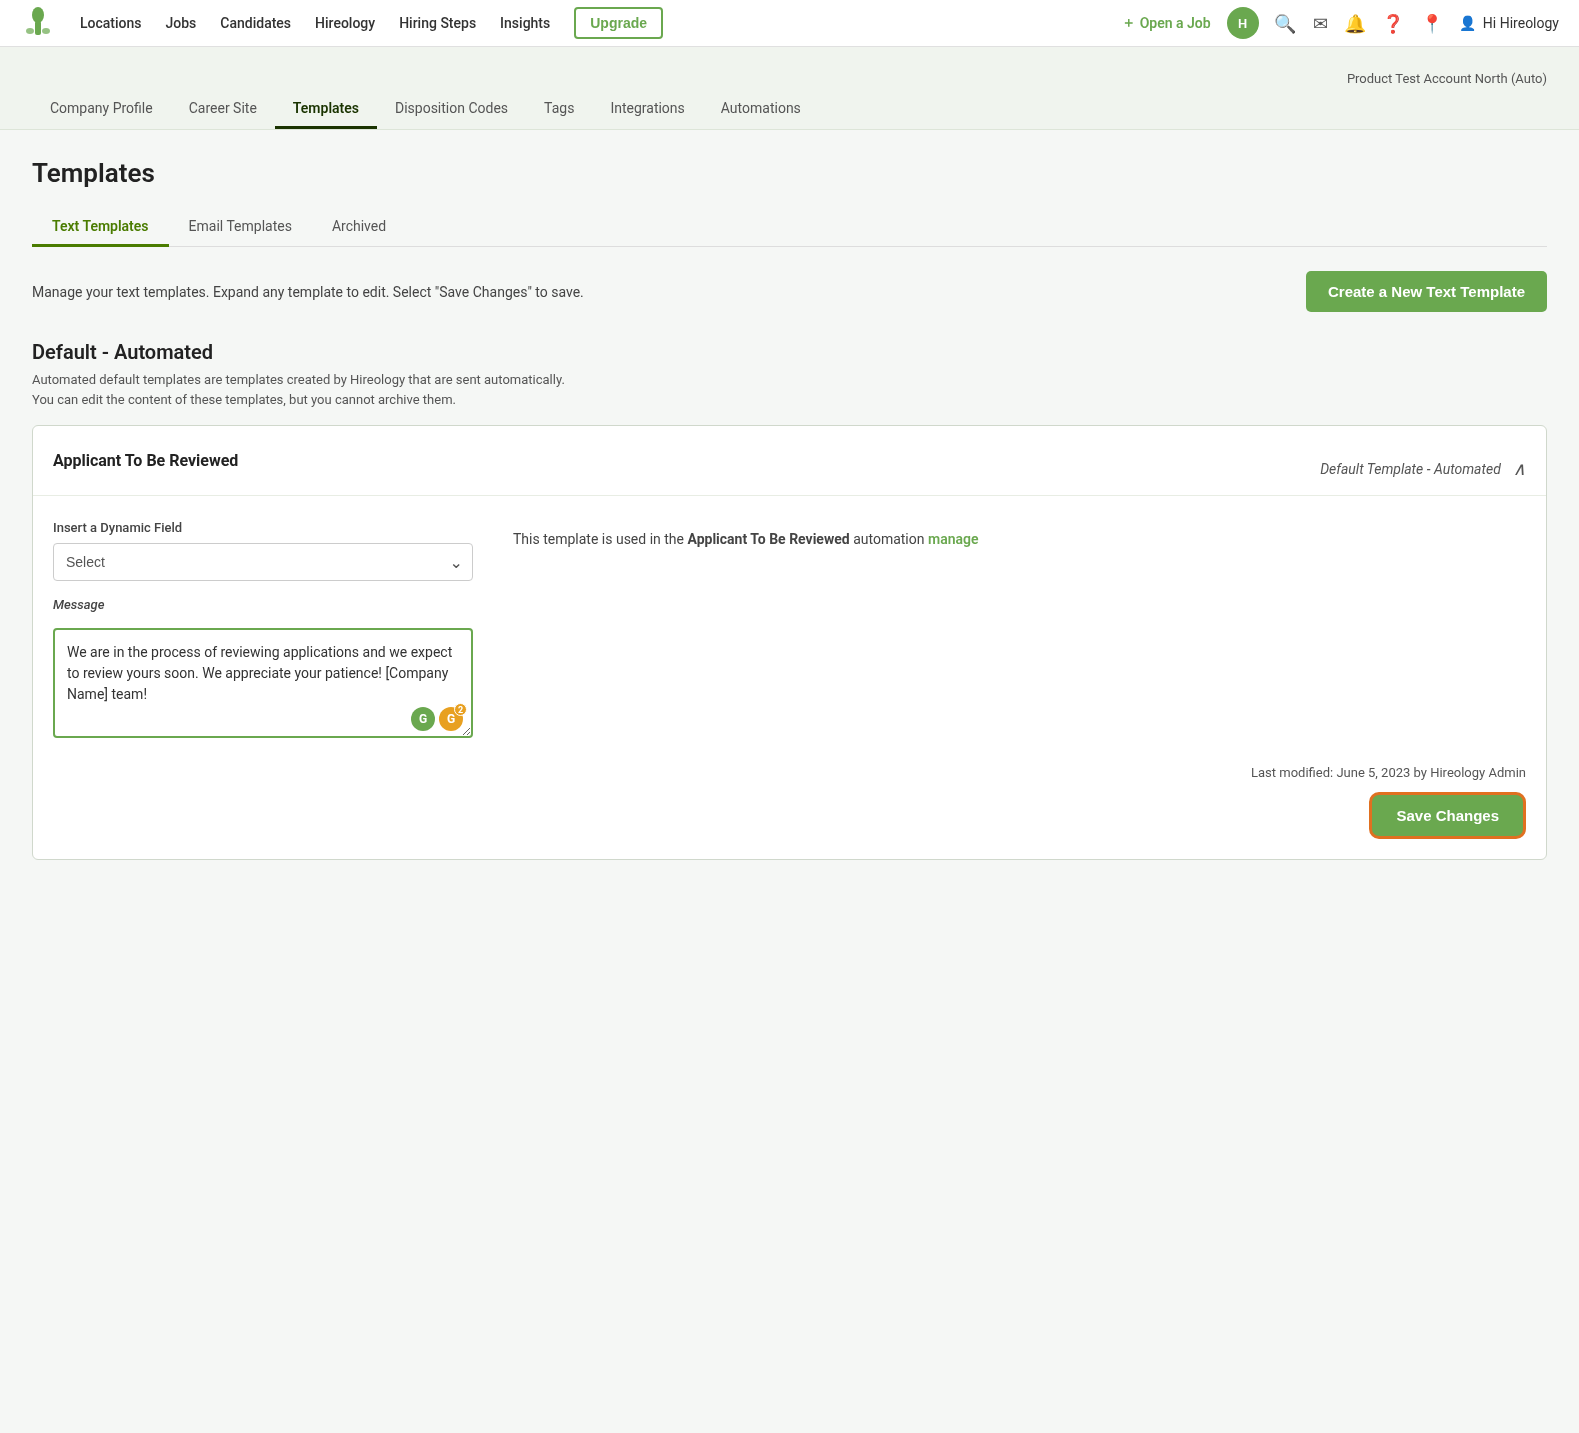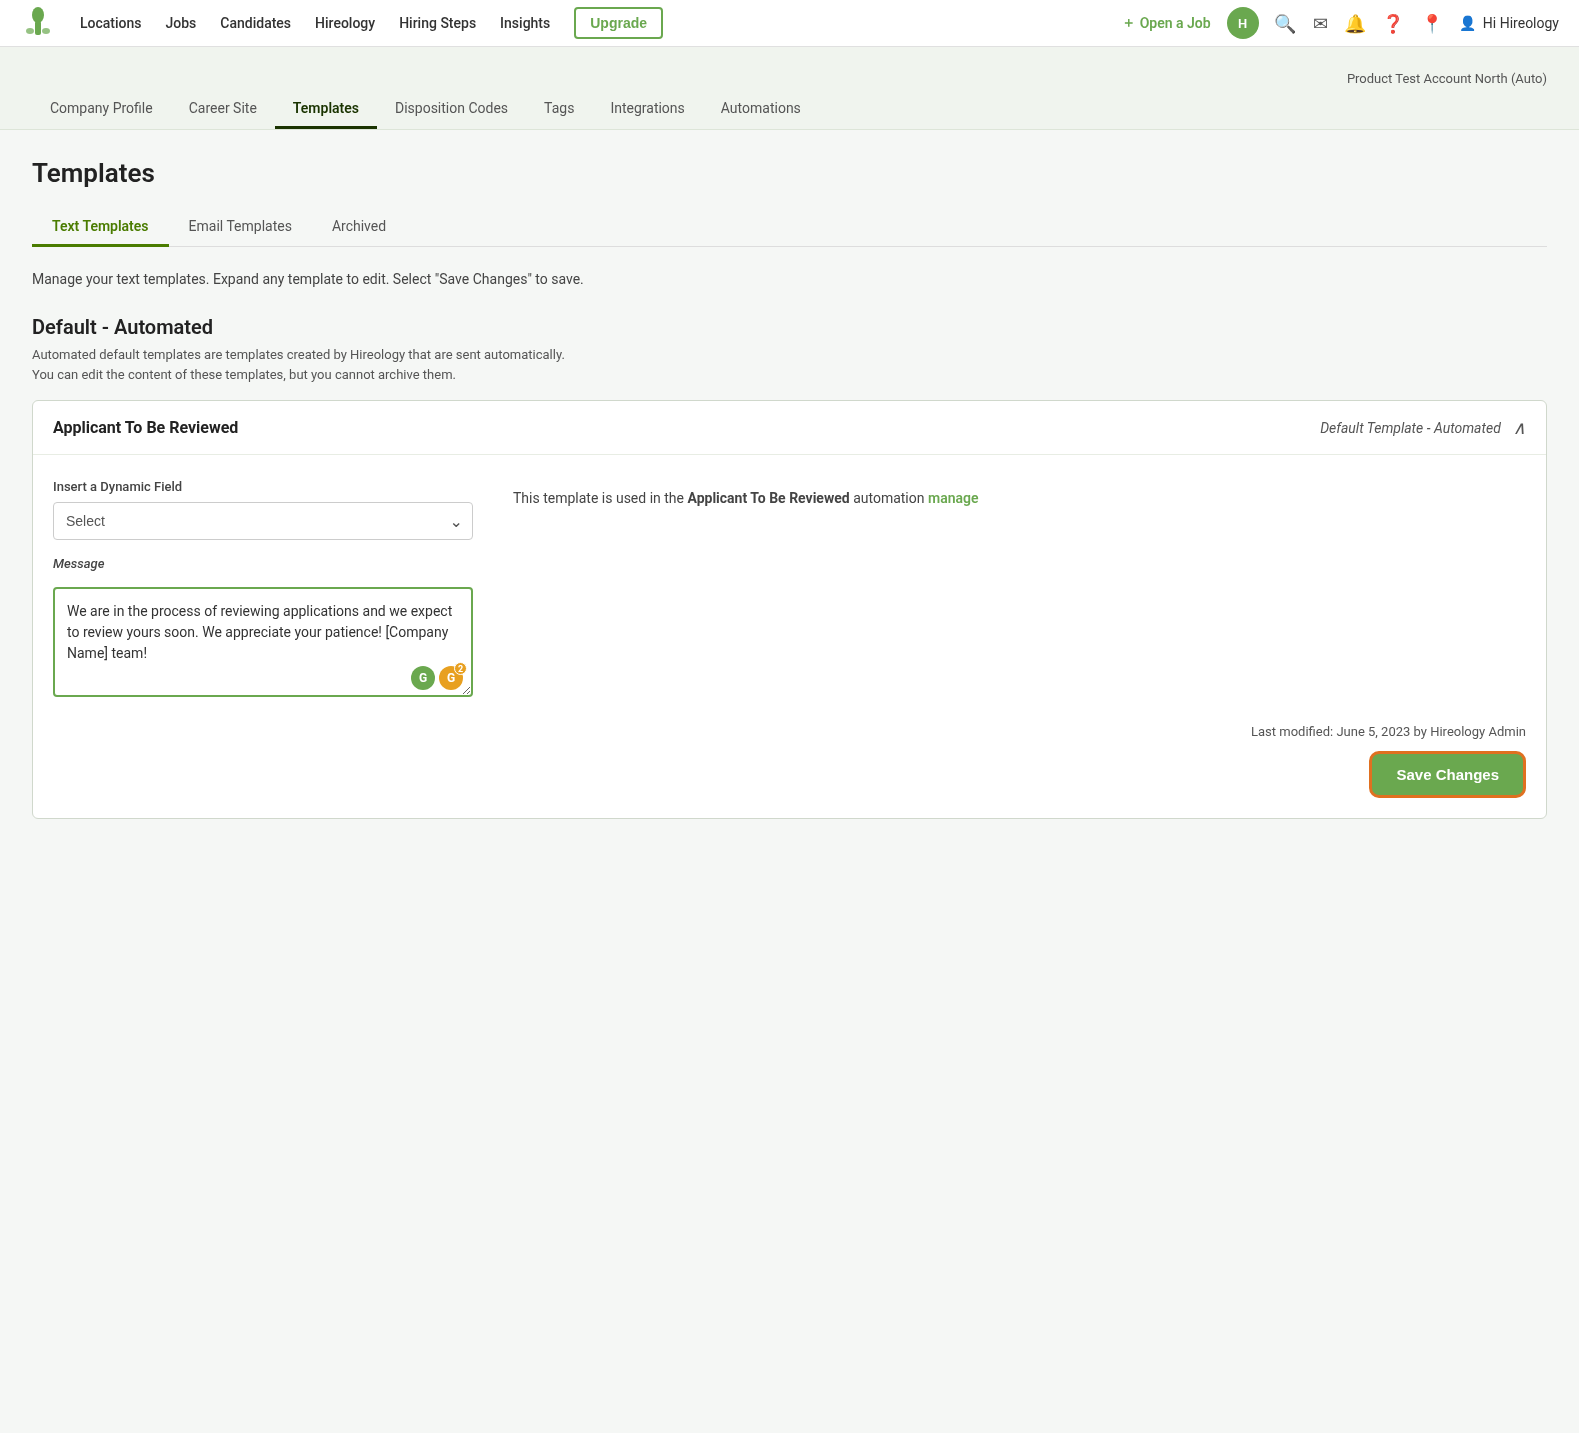--- a/index.html
+++ b/index.html
@@ -208,20 +208,21 @@
       font-weight: 700;
       color: #222;
     }
     .template-card-meta {
       display: flex;
       align-items: center;
       gap: 12px;
       font-size: 14px;
       color: #555;
       font-style: italic;
+      margin-top: 16px;
     }
     .collapse-icon {
       font-size: 18px;
       color: #555;
       cursor: pointer;
     }
 
     .template-card-body {
       padding: 24px 20px;
       display: flex;
@@ -410,20 +411,21 @@
   <div class="section-title">Templates</div>
 
   <div class="sub-tabs">
     <div class="sub-tab active">Text Templates</div>
     <div class="sub-tab">Email Templates</div>
     <div class="sub-tab">Archived</div>
   </div>
 
   <div class="toolbar">
     <p class="toolbar-desc">Manage your text templates. Expand any template to edit. Select "Save Changes" to save.</p>
+    <button class="create-btn">Create a New Text Template</button>
   </div>
 
   <div class="section-heading">Default - Automated</div>
   <div class="section-desc">
     <span>Automated default templates are templates created by Hireology that are sent automatically.</span><br>
     <span>You can edit the content of these templates, but you cannot archive them.</span>
   </div>
 
   <div class="template-card">
     <div class="template-card-header">

